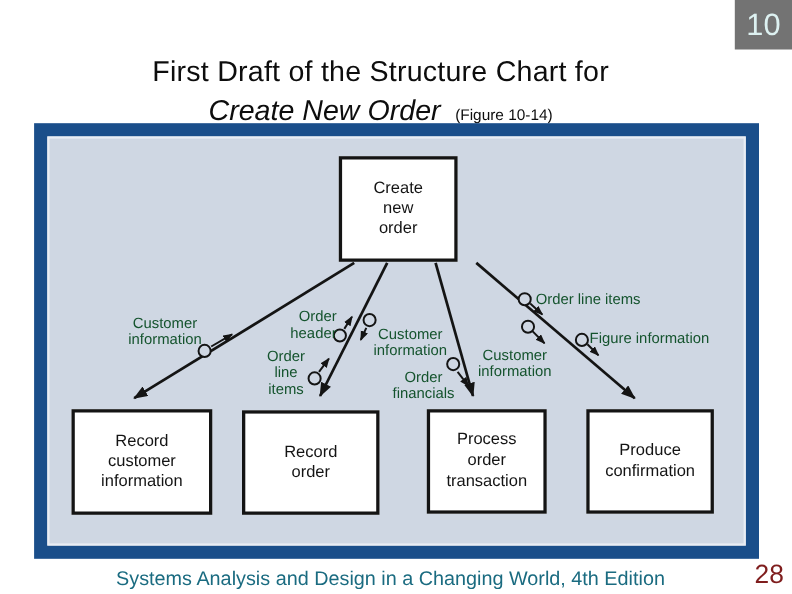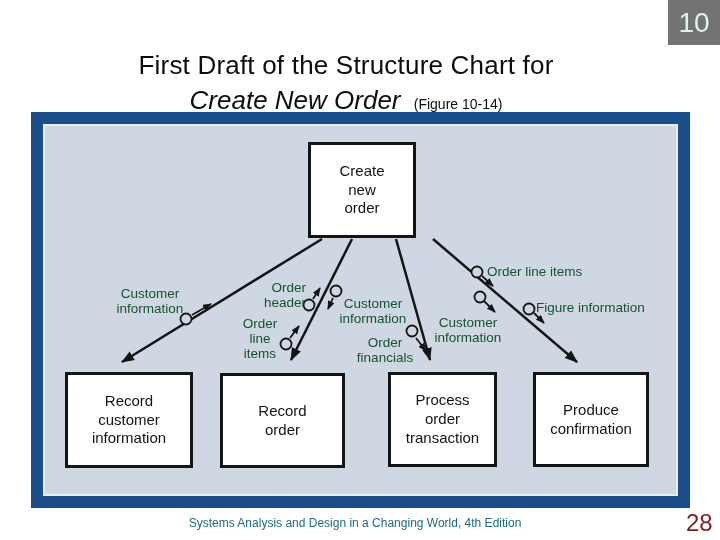--- a/index.html
+++ b/index.html
@@ -61,21 +61,21 @@
   .lbl-c3 { left:234px; top:316px; width:52px; }
   .lbl-c4 { left:331px; top:296px; width:84px; }
   .lbl-c5 { left:350px; top:335px; width:70px; }
   .lbl-c6 { left:426px; top:315px; width:84px; }
   .lbl-c7 { left:487px; top:264px; width:130px; text-align:left; }
   .lbl-c8 { left:536px; top:300px; width:130px; text-align:left; }
 
   
   .footer-text {
     position:absolute; top:516px; left:20px; width:670px; text-align:center;
-    font-size:12px; color:#1a6b80;
+    font-size:18px; color:#1a6b80;
   }
   .page-no {
     position:absolute; top:509px; left:686px; font-size:24px; color:#7f1d1d;
   }
 </style>
 </head>
 <body>
 
 <div class="title-block">
   <div class="title-line1">First Draft of the Structure Chart for</div>

